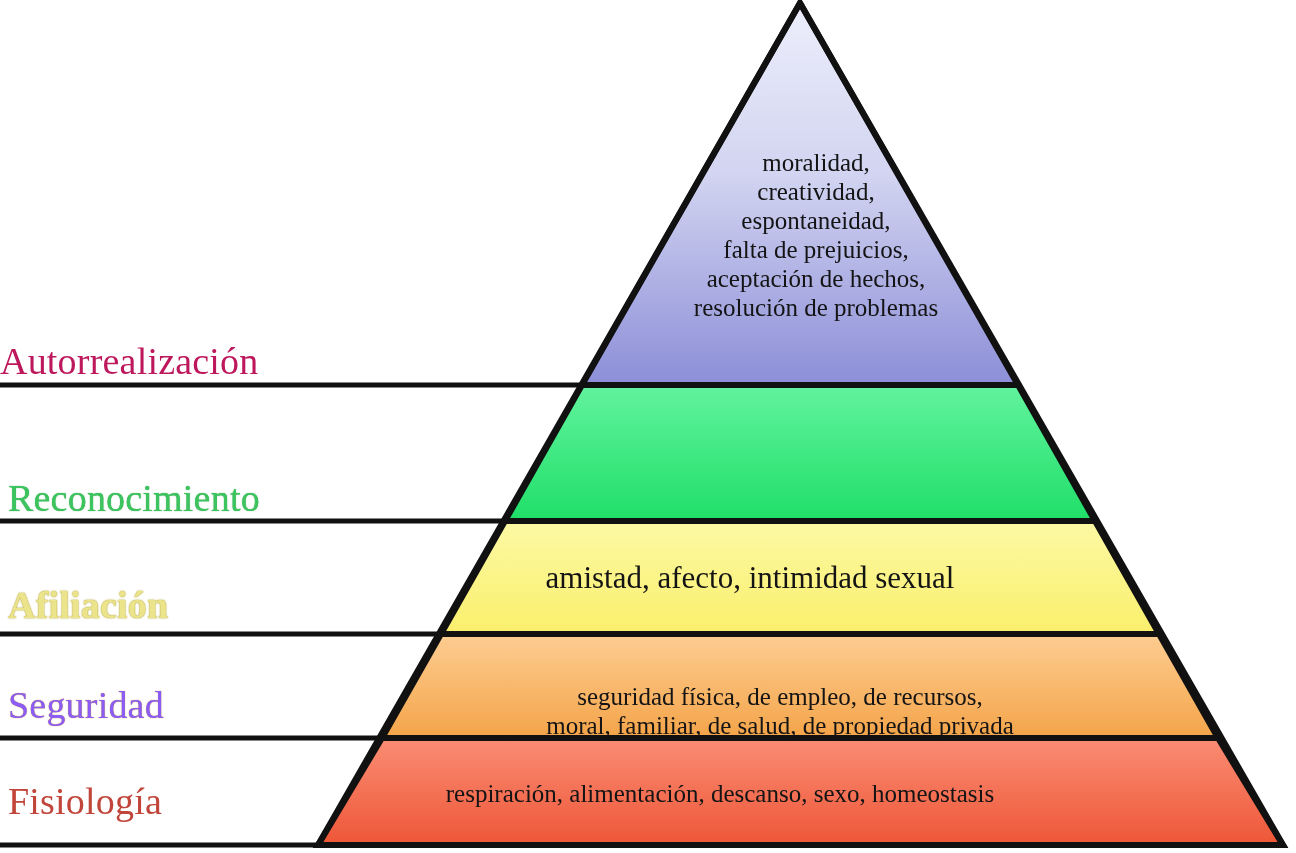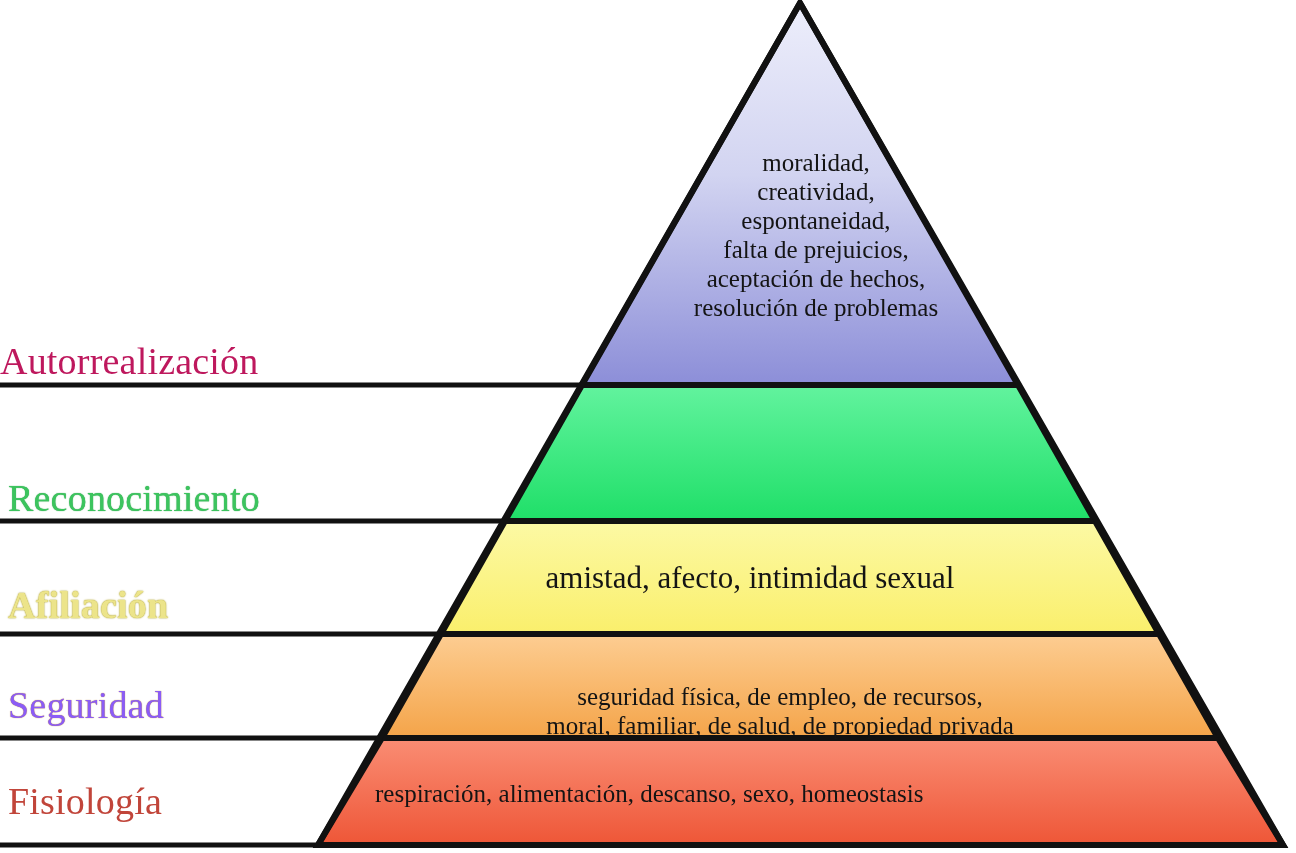--- a/index.html
+++ b/index.html
@@ -30,21 +30,21 @@
   
   .tier-text {
     position: absolute;
     color: #141414;
     line-height: 1.16;
     white-space: pre;
     text-align: center;
     pointer-events: none;
   }
   .tier-text.left {
-    text-align: left;
+    text-align: center;
   }
 
   #tier-text-self      { left: 654px; top: 148px;  width: 324px; font-size: 25px; }
   #tier-text-esteem    { left: 628px; top: 418px;  width: 330px; font-size: 25px; }
   #tier-text-love      { left: 540px; top: 560px;  width: 420px; font-size: 31px; }
   #tier-text-safety    { left: 510px; top: 650px;  width: 540px; font-size: 25px; margin-top: 32px; }
   #tier-text-physio    { left: 375px; top: 779px;  width: 690px; font-size: 25px; }
 
   
   .cat-label {

